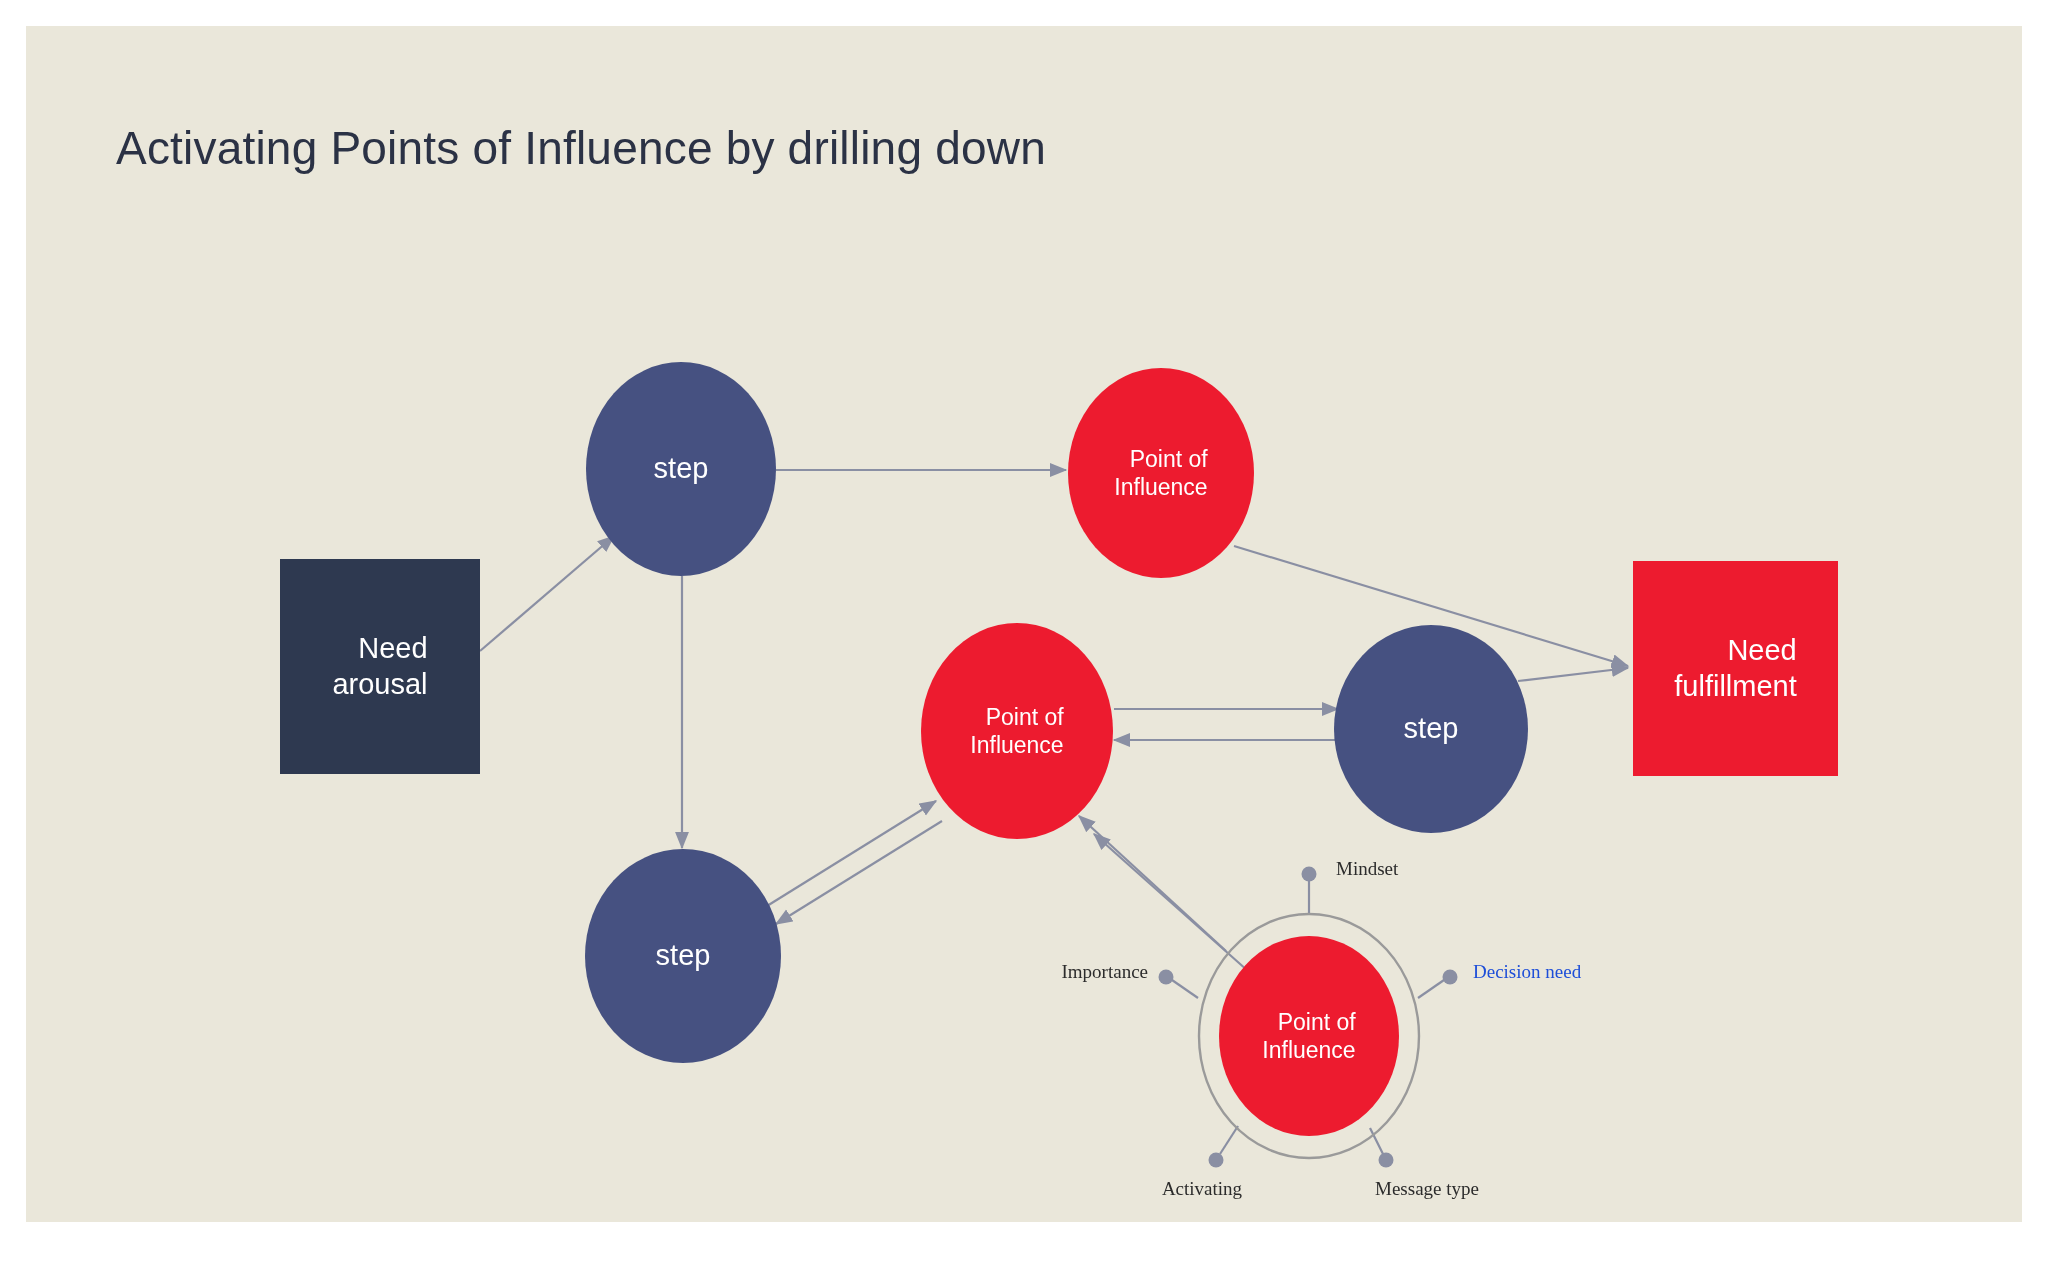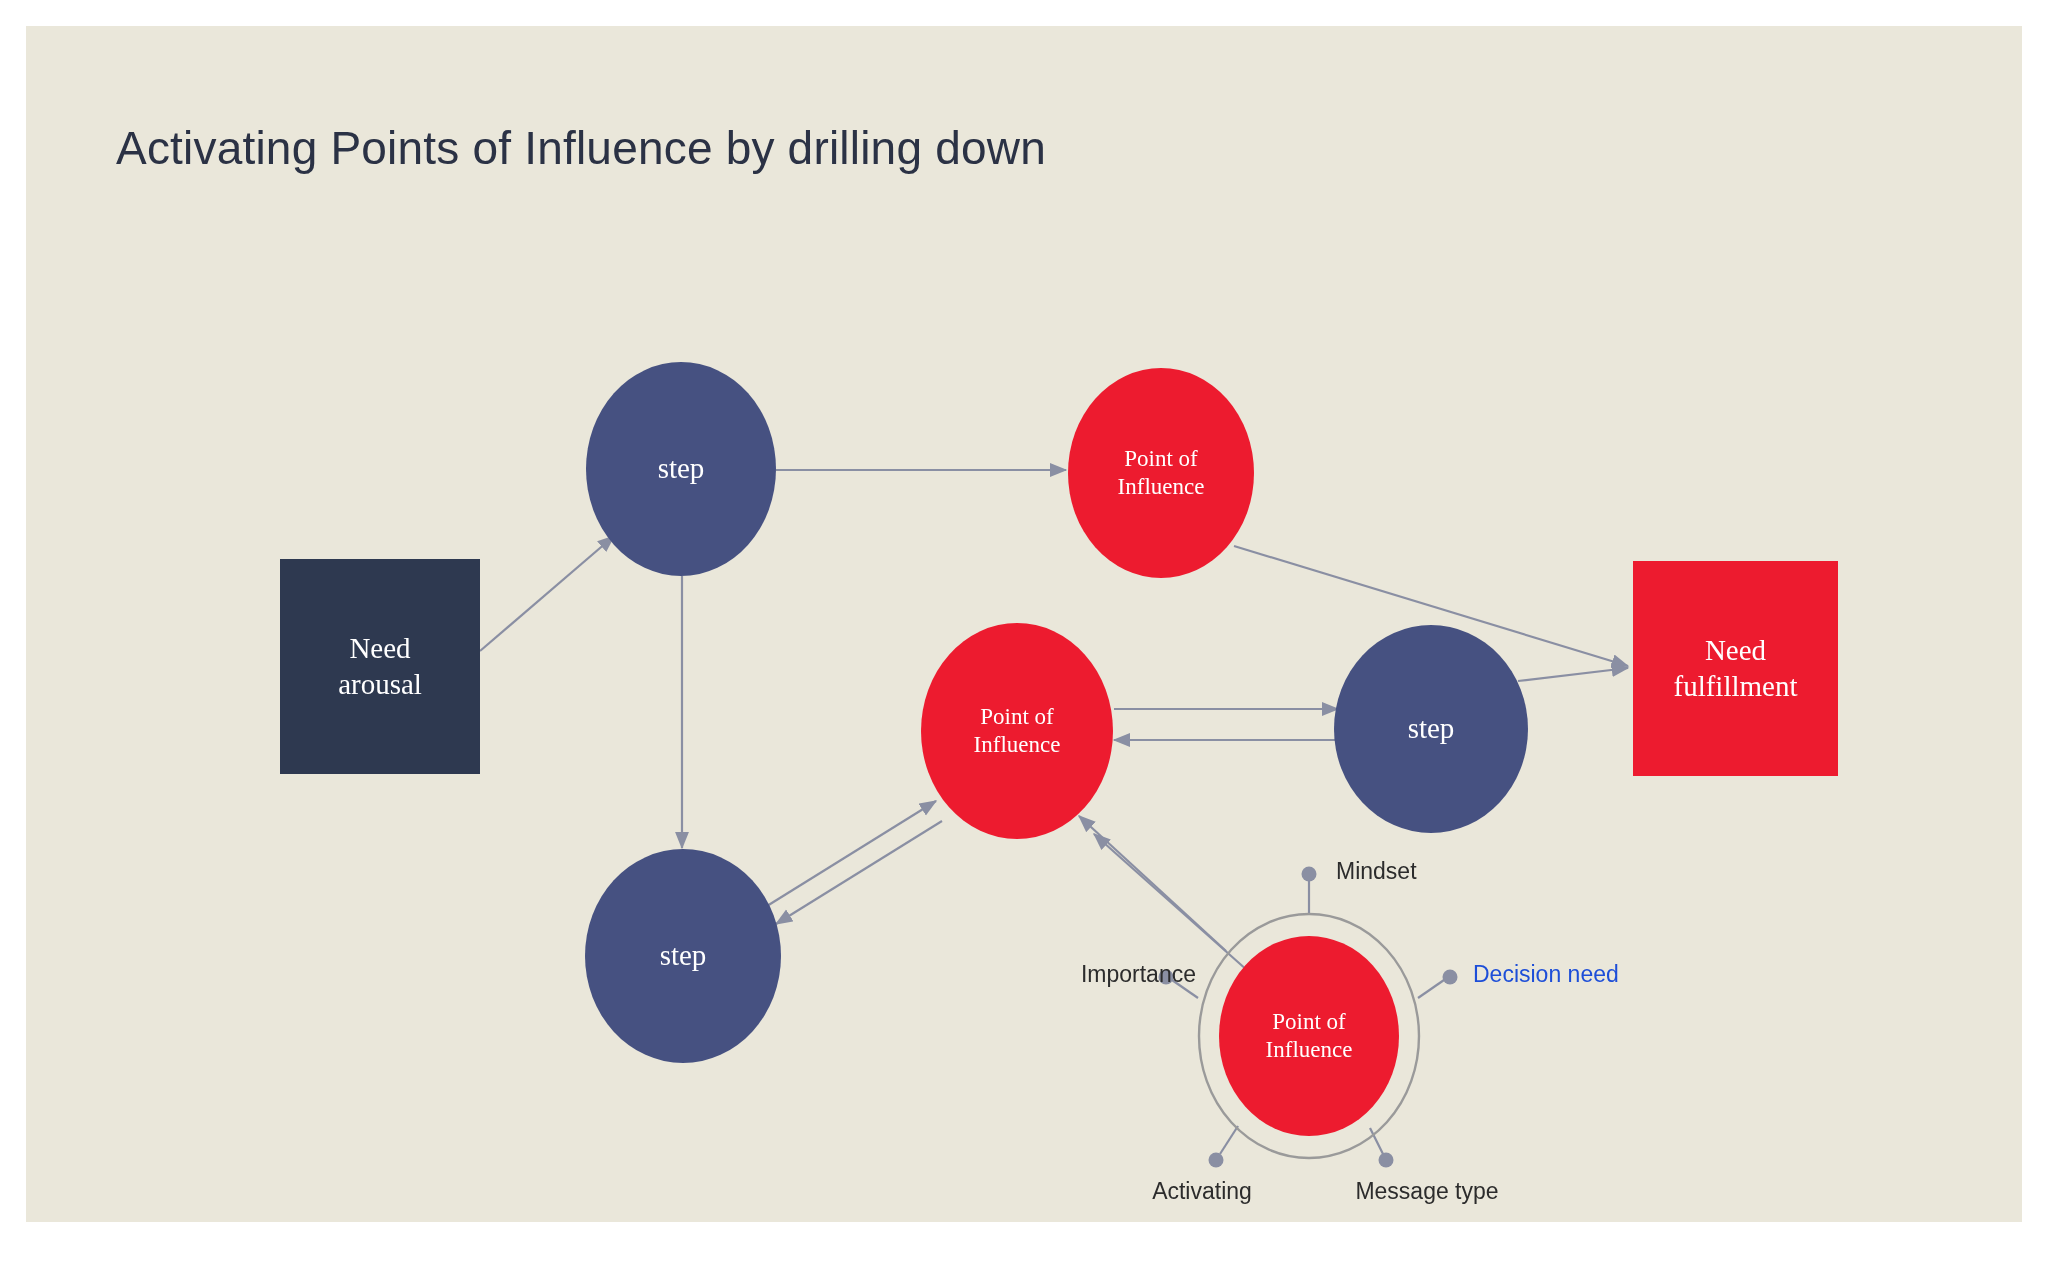--- a/index.html
+++ b/index.html
@@ -35,31 +35,31 @@
   #canvas {
     position: absolute;
     left: 0;
     top: 0;
     width: 1996px;
     height: 1196px;
   }
   .node-label {
     position: absolute;
     color: #ffffff;
-    text-align: center;
-    font-family: Liberation Serif, serif;
+    text-align: right;
+    font-family: Liberation Sans, sans-serif;
     pointer-events: none;
     line-height: 1.22;
     white-space: pre-line;
   }
   .sat-label {
     position: absolute;
     color: #2c2c2c;
-    font-size: 23px;
-    font-family: Liberation Sans, sans-serif;
+    font-size: 19px;
+    font-family: Liberation Serif, serif;
     white-space: nowrap;
   }
 </style>
 </head>
 <body>
 
 <div id="slide">
 
   <div id="title">Activating Points of Influence by drilling down</div>
 
@@ -120,18 +120,18 @@
       <div class="node-label" style="font-size: 23px; color: rgb(255, 255, 255); left: 861px; top: 645px; width: 260px; height: 120px; display: flex; align-items: center; justify-content: center;">Point of
 Influence</div>
       <div class="node-label" style="font-size: 29px; color: rgb(255, 255, 255); left: 1275px; top: 643px; width: 260px; height: 120px; display: flex; align-items: center; justify-content: center;">step</div>
       <div class="node-label" style="font-size: 29px; color: rgb(255, 255, 255); left: 527px; top: 870px; width: 260px; height: 120px; display: flex; align-items: center; justify-content: center;">step</div>
       <div class="node-label" style="font-size: 23px; color: rgb(255, 255, 255); left: 1153px; top: 950px; width: 260px; height: 120px; display: flex; align-items: center; justify-content: center;">Point of
 Influence</div>
     </div>
   <div id="sat-labels">
       <div class="sat-label" style="color: rgb(44, 44, 44); top: 832px; left: 1310px;">Mindset</div>
       <div class="sat-label" style="color: #1d4ed8; top: 935px; left: 1447px;">Decision need</div>
-      <div class="sat-label" style="color: rgb(44, 44, 44); top: 935px; left: 0px; width: 1122px; text-align: right; padding-left: 48px;">Importance</div>
+      <div class="sat-label" style="color: rgb(44, 44, 44); top: 935px; left: 0px; width: 1122px; text-align: right;">Importance</div>
       <div class="sat-label" style="color: rgb(44, 44, 44); top: 1152px; left: 1016px; width: 320px; text-align: center;">Activating</div>
       <div class="sat-label" style="color: rgb(44, 44, 44); top: 1152px; left: 1210px; width: 320px; text-align: center; padding-left: 31px;">Message type</div>
     </div>
 
 </div>
 
 </body></html>

